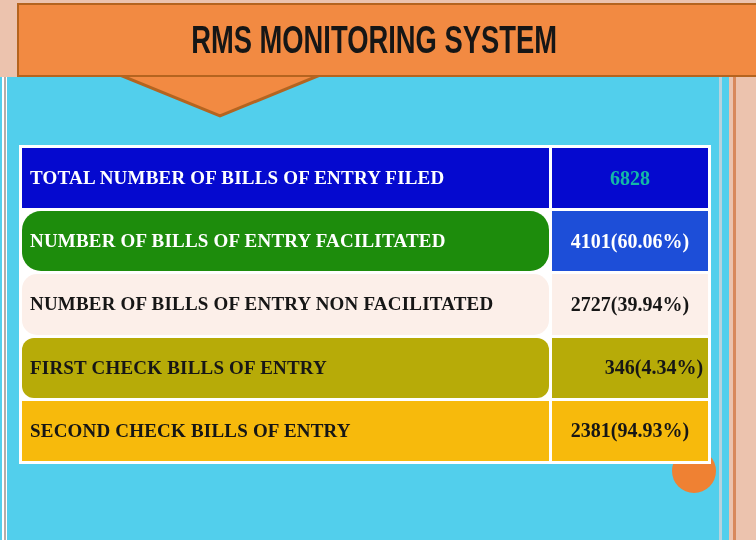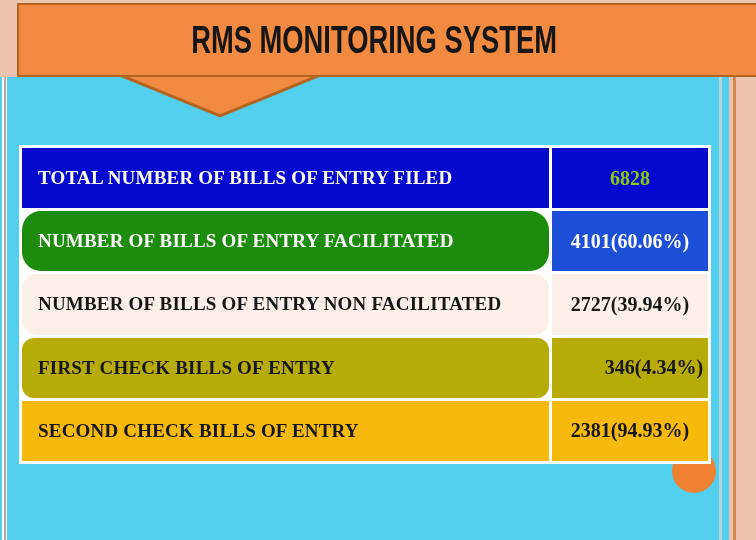--- a/index.html
+++ b/index.html
@@ -106,21 +106,21 @@
   }
   .trow {
     display: grid;
     grid-template-columns: 1fr 156px;
     grid-column-gap: 3px;
     background: var(--table-frame, #ffffff);
   }
   .tlabel {
     display: flex;
     align-items: center;
-    padding-left: 16px;
+    padding-left: 8px;
     font-weight: bold;
     font-size: 19px;
     letter-spacing: 0.2px;
     white-space: nowrap;
   }
   .tvalue {
     display: flex;
     align-items: center;
     justify-content: center;
     font-weight: bold;
@@ -158,21 +158,21 @@
 
   <div class="banner">
     <div class="banner-title">RMS MONITORING SYSTEM</div>
   </div>
 
   <div class="decorative-circle"></div>
 
   <div class="summary-table">
       <div class="trow">
         <div class="tlabel" style="background: rgb(5, 9, 207); color: rgb(255, 255, 255);">TOTAL NUMBER OF BILLS OF ENTRY FILED</div>
-        <div class="tvalue" style="background: rgb(5, 9, 207); color: #84cc16; text-align: center;">6828</div>
+        <div class="tvalue" style="background: rgb(5, 9, 207); color: #14b8a6; text-align: center;">6828</div>
       </div>
       <div class="trow">
         <div class="tlabel" style="background: rgb(29, 140, 12); color: rgb(255, 255, 255); border-radius: 19px;">NUMBER OF BILLS OF ENTRY FACILITATED</div>
         <div class="tvalue" style="background: #1d4ed8; color: rgb(255, 255, 255);">4101(60.06%)</div>
       </div>
       <div class="trow">
         <div class="tlabel" style="background: rgb(252, 239, 233); color: rgb(22, 22, 22); border-radius: 15px;">NUMBER OF BILLS OF ENTRY NON FACILITATED</div>
         <div class="tvalue" style="background: rgb(252, 239, 233); color: rgb(22, 22, 22);">2727(39.94%)</div>
       </div>
       <div class="trow">

